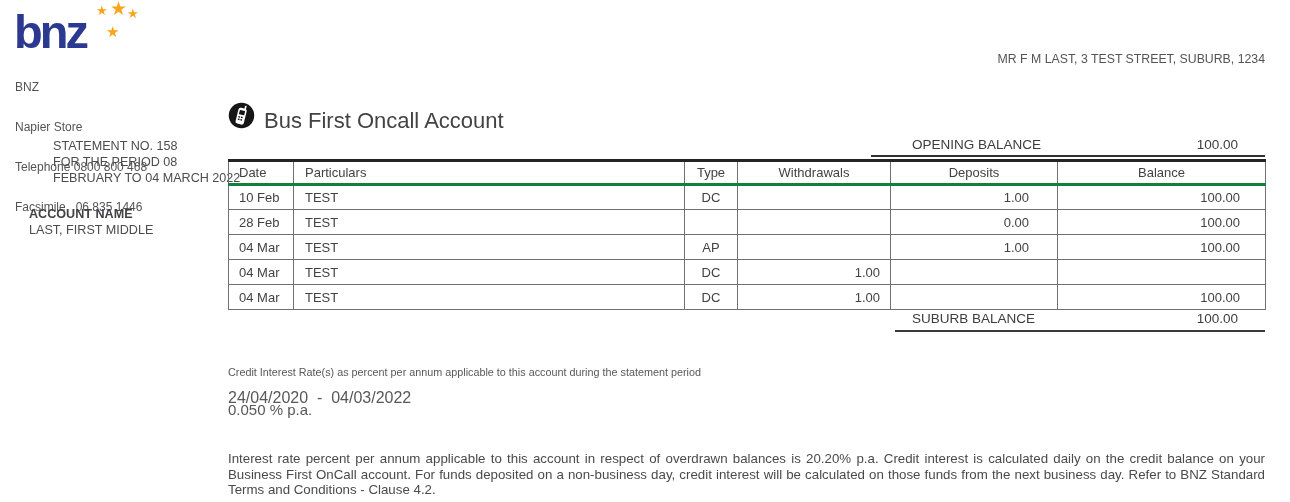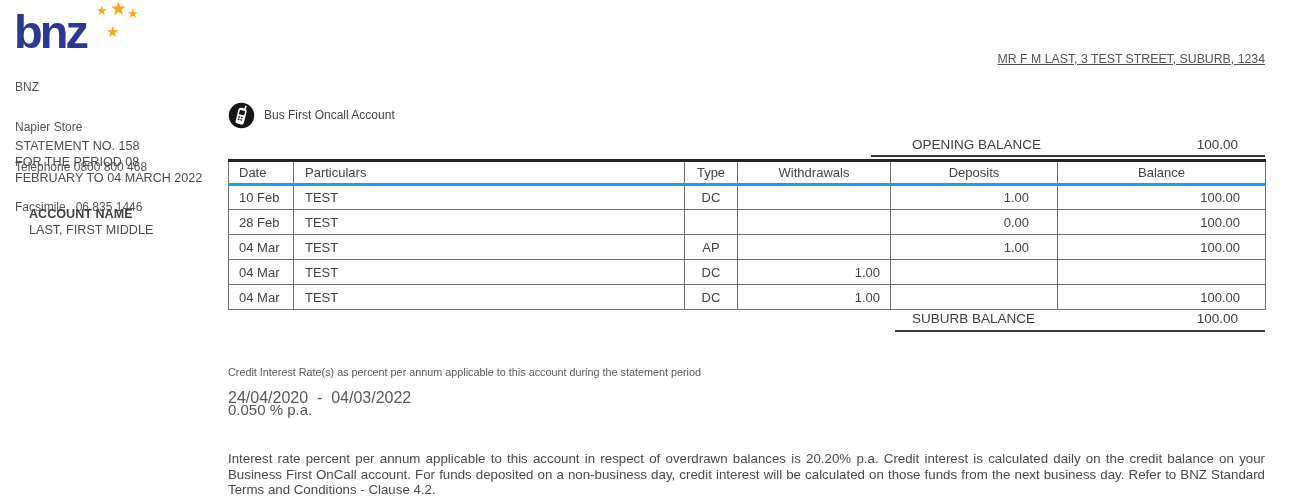--- a/index.html
+++ b/index.html
@@ -15,47 +15,47 @@
                letter-spacing:-3px; line-height:1; color:#2b3990; }
   .star { position:absolute; color:#f8a51b; line-height:1; }
   .star1 { left:82px;  top:2px;  font-size:13px; }
   .star2 { left:96px;  top:-3px; font-size:19px; }
   .star3 { left:113px; top:5px;  font-size:13px; }
   .star4 { left:92px;  top:22px; font-size:15px; }
   .address { position:absolute; left:1px; top:52px; font-size:12px; line-height:13.4px;
              color:#535355; white-space:pre; }
 
   
-  .recipient { position:absolute; right:25px; top:52px; font-size:12.3px; color:#535355;text-decoration:underline; }
+  .recipient { position:absolute; right:25px; top:52px; font-size:12.3px; color:#535355; }
 
   
   .phone-badge { position:absolute; left:228px; top:102px; width:27px; height:27px; }
-  .account-title { position:absolute; left:264px; top:108px; font-size:12px; color:#434345; }
+  .account-title { position:absolute; left:264px; top:108px; font-size:22px; color:#434345; }
 
   
   .info-block { position:absolute; left:15px; font-size:12.6px; line-height:15.9px; color:#4c4c4e; }
-  .stmt-block { top:139px; }
+  .stmt-block { top:139px;margin-left:38px; }
   .name-block { top:207px;margin-left:14px; }
   .num-block  { top:316px; }
   .info-label { font-weight:bold; color:#424244; }
 
   
   .statement-area { position:absolute; left:228px; top:0; width:1037px; height:368px; }
   .bal-label { position:absolute; left:684px; font-size:13.5px; color:#3d3d3f; }
   .bal-value { position:absolute; right:27px; font-size:13.5px; color:#3d3d3f; }
   .opening-label { top:137px; } .opening-value { top:137px; }
   .opening-rule { position:absolute; left:643px; right:0; top:155px; border-top:2px solid #323234; }
   .closing-label { top:311px; } .closing-value { top:311px; }
   .closing-rule { position:absolute; left:667px; right:0; top:330px; border-top:2px solid #3a3a3c; }
 
   table.txn { position:absolute; left:0; top:159px; width:1037px; border-collapse:collapse;
               table-layout:fixed; font-size:13px; color:#424244; }
   .txn th, .txn td { border:1px solid #6f7073; height:24px; padding:0; font-weight:normal;
                      overflow:hidden; white-space:nowrap; }
-  .txn thead th { border-top:3px solid #242426; border-bottom:3px solid #0ea5e9; }
+  .txn thead th { border-top:3px solid #242426; border-bottom:3px solid #15803d; }
   .txn tbody td { height:25px; }
   .c-date { text-align:left; padding-left:10px !important; }
   .c-part { text-align:left; padding-left:11px !important; }
   .c-type { text-align:center; }
   .c-wdr  { text-align:right; padding-right:10px !important; }
   .c-dep  { text-align:right; padding-right:28px !important; }
   .c-bal  { text-align:right; padding-right:25px !important; }
 
   
   .credit-note { position:absolute; left:0; top:366px; font-size:10.8px; color:#58585a; }

